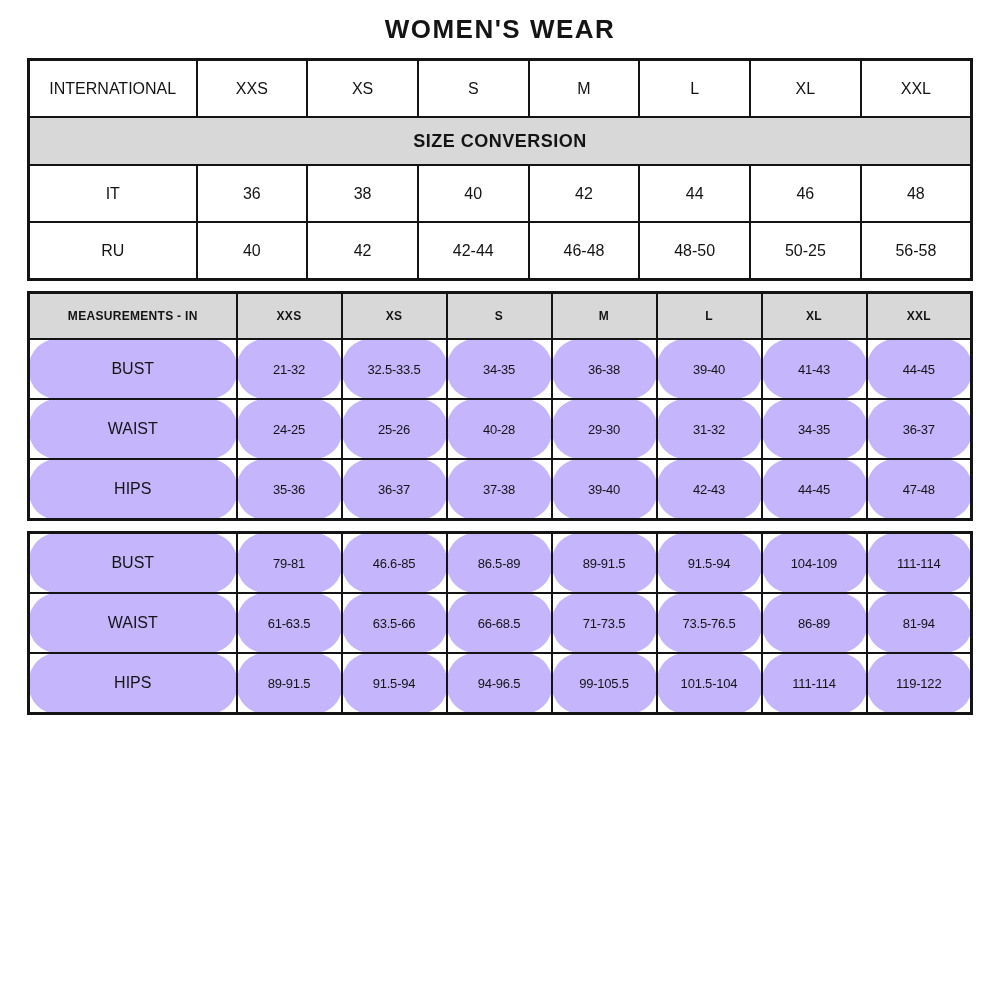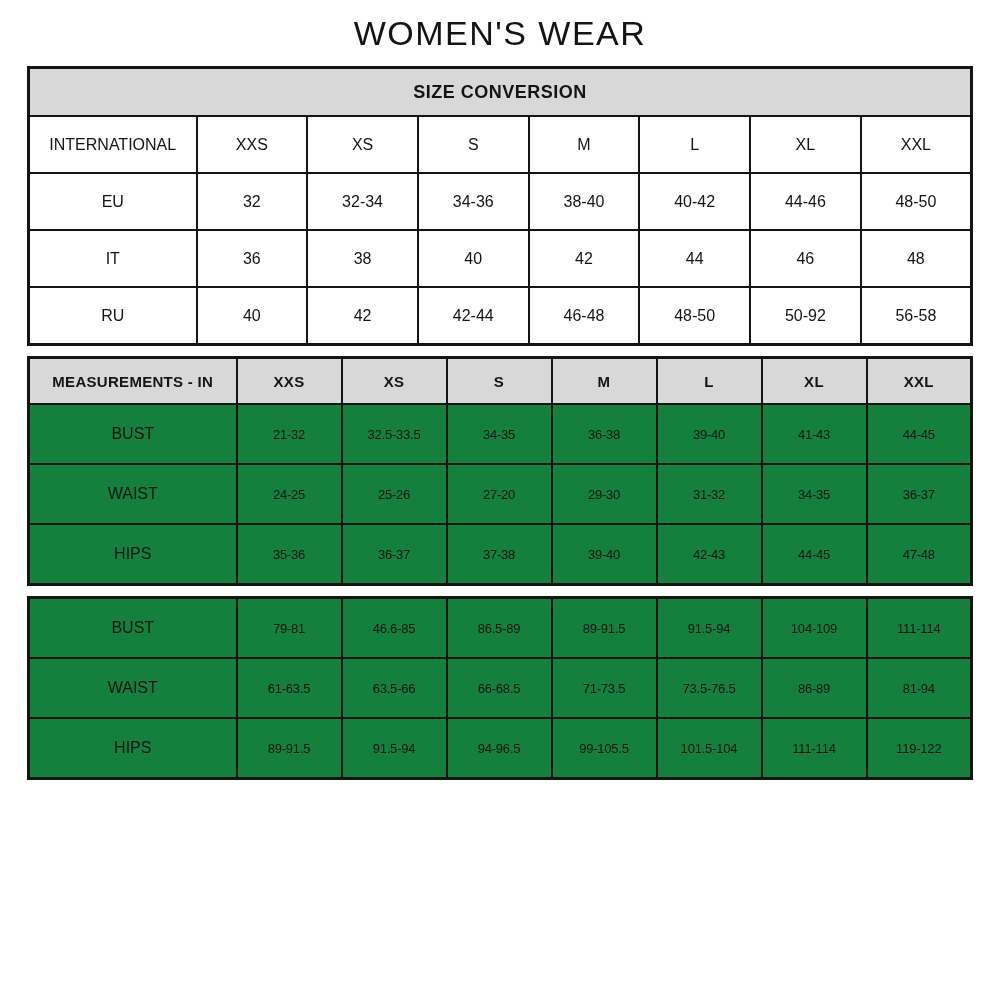--- a/index.html
+++ b/index.html
@@ -11,22 +11,22 @@
     color: #141414;
   }
   .page {
     width: 1000px;
     height: 1000px;
     box-sizing: border-box;
     padding-top: 14px;
   }
   .page-title {
     text-align: center;
-    font-size: 34px;
-    font-weight: 400;
+    font-size: 26px;
+    font-weight: 700;
     letter-spacing: 1.5px;
     margin: 0 0 13px 0;
     color: #141414;
   }
   table {
     border-collapse: collapse;
     table-layout: fixed;
     width: 946px;
     margin: 0 auto 10px auto;
     border: 3px solid #141414;
@@ -49,28 +49,29 @@
   .t-size td {
     height: 55px;
     font-size: 16px;
     font-weight: 500;
     background: #ffffff;
   }
   .t-size .c-label { width: 168px; }
   
   .t-meas th {
     background: #d8d8d8;
-    font-size: 15px;
+    font-size: 12px;
     font-weight: 700;
     height: 44px;
     letter-spacing: 0.3px;
   }
   .t-meas td {
     height: 58px;
-    background: #15803d;
+    background: #c4b5fd;
+    border-radius: 28px;
   }
   .t-meas .c-label { width: 208px; }
   .t-meas td.rowlabel {
     font-size: 16px;
     font-weight: 500;
   }
   .t-meas td.mval {
     font-size: 13px;
     font-weight: 500;
     letter-spacing: -0.2px;
@@ -89,61 +90,51 @@
       <col class="c-label">
         <col>
         <col>
         <col>
         <col>
         <col>
         <col>
         <col>
     </colgroup>
     <tbody>
-      <tr>
-        <th class="table-title" colspan="8">SIZE CONVERSION</th>
-      </tr>
       <tr>
         <td>INTERNATIONAL</td>
         <td>XXS</td>
         <td>XS</td>
         <td>S</td>
         <td>M</td>
         <td>L</td>
         <td>XL</td>
         <td>XXL</td>
       </tr>
       <tr>
-        <td>EU</td>
-        <td>32</td>
-        <td>32-34</td>
-        <td>34-36</td>
-        <td>38-40</td>
-        <td>40-42</td>
-        <td>44-46</td>
-        <td>48-50</td>
+        <th class="table-title" colspan="8">SIZE CONVERSION</th>
       </tr>
       <tr>
         <td>IT</td>
         <td>36</td>
         <td>38</td>
         <td>40</td>
         <td>42</td>
         <td>44</td>
         <td>46</td>
         <td>48</td>
       </tr>
       <tr>
         <td>RU</td>
         <td>40</td>
         <td>42</td>
         <td>42-44</td>
         <td>46-48</td>
         <td>48-50</td>
-        <td>50-92</td>
+        <td>50-25</td>
         <td>56-58</td>
       </tr>
     </tbody>
   </table>
 
   <table class="t-meas">
     <colgroup>
       <col class="c-label">
         <col>
         <col>
@@ -171,21 +162,21 @@
         <td class="mval">34-35</td>
         <td class="mval">36-38</td>
         <td class="mval">39-40</td>
         <td class="mval">41-43</td>
         <td class="mval">44-45</td>
       </tr>
       <tr>
         <td class="rowlabel">WAIST</td>
         <td class="mval">24-25</td>
         <td class="mval">25-26</td>
-        <td class="mval">27-20</td>
+        <td class="mval">40-28</td>
         <td class="mval">29-30</td>
         <td class="mval">31-32</td>
         <td class="mval">34-35</td>
         <td class="mval">36-37</td>
       </tr>
       <tr>
         <td class="rowlabel">HIPS</td>
         <td class="mval">35-36</td>
         <td class="mval">36-37</td>
         <td class="mval">37-38</td>

